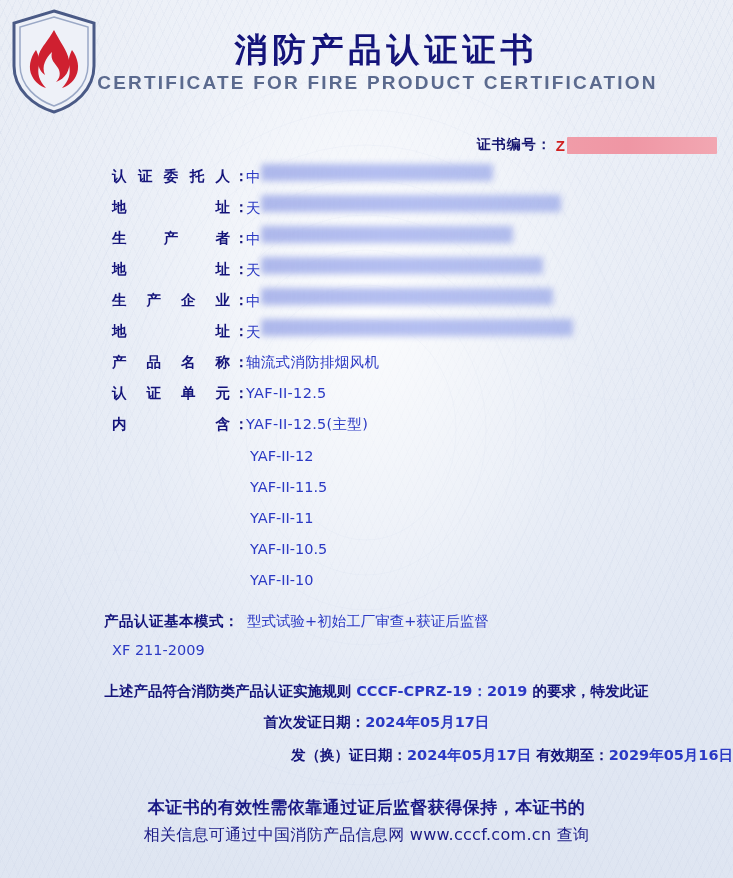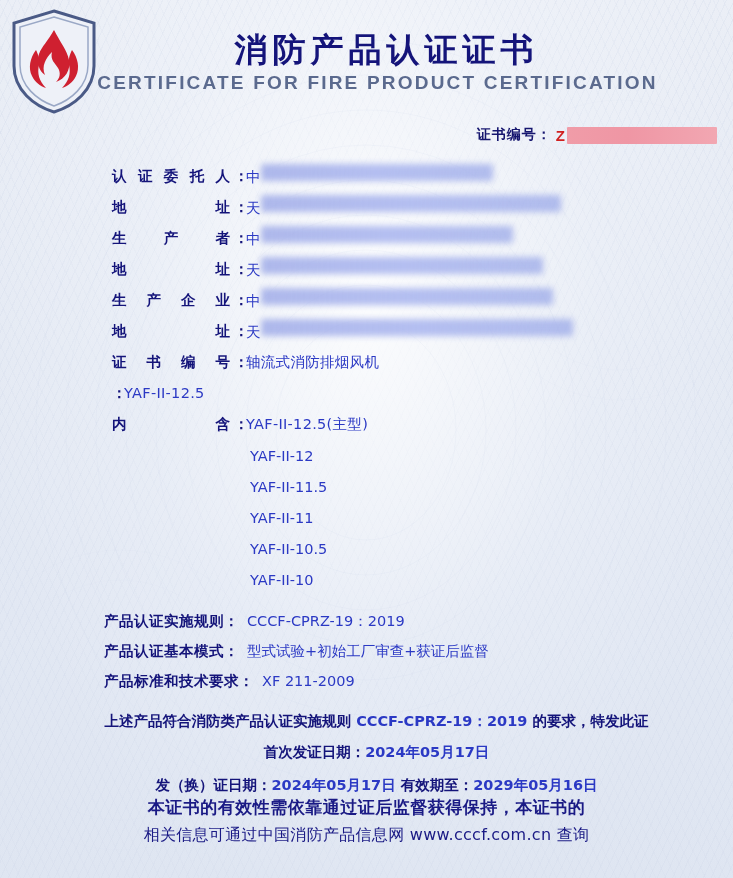--- a/index.html
+++ b/index.html
@@ -61,21 +61,21 @@
     font-size: 19px;
     font-weight: bold;
     letter-spacing: 2.2px;
     color: #5b6a8e;
     padding-left: 40px;
   }
   
   .certno-row {
     position: absolute;
     right: 16px;
-    top: 126px;
+    top: 136px;
     display: flex;
     align-items: center;
     font-size: 14px;
     color: #1b1b8c;
   }
   .certno-label {
     font-weight: bold;
     letter-spacing: 1px;
     color: #16166f;
     font-family: "DejaVu Sans", sans-serif;
@@ -213,21 +213,21 @@
     font-size: 14.5px;
     color: #14147a;
     font-weight: bold;
     margin-top: 12px;
     padding-left: 20px;
   }
   .issue-line .d {
     color: #2b39c4;
   }
   .renew-line {
-    text-align: center;
+    text-align: right;
     font-family: "DejaVu Sans", sans-serif;
     font-size: 14.5px;
     color: #14147a;
     font-weight: bold;
     margin-top: 14px;
     padding-left: 20px;
   }
   .renew-line .d {
     color: #2b39c4;
   }
@@ -346,26 +346,27 @@
 
     <div class="row">
       <span class="label">地址</span>
       <span class="colon">：</span>
       <span class="value">
         <span>天</span><span class="blur-strip" style="width:312px"></span>
       </span>
     </div>
 
     <div class="row">
-      <span class="label">证书编号</span>
+      <span class="label">产品名称</span>
       <span class="colon">：</span>
       <span class="value">轴流式消防排烟风机</span>
     </div>
 
     <div class="row">
+      <span class="label">认证单元</span>
       <span class="colon">：</span>
       <span class="value">YAF-II-12.5</span>
     </div>
 
     <div class="row">
       <span class="label">内含</span>
       <span class="colon">：</span>
       <span class="value">YAF-II-12.5(主型)</span>
     </div>
 
@@ -386,32 +387,27 @@
       <span class="sub-value">YAF-II-10.5</span>
     </div>
     <div class="sub-row">
       <span class="spacer"></span>
       <span class="sub-value">YAF-II-10</span>
     </div>
   </div>
 
   <div class="lower">
 
-    <div class="lrow">
-      <span class="llabel">产品认证实施规则：</span>
-      <span class="lvalue">CCCF-CPRZ-19：2019</span>
-    </div>
 
     <div class="lrow">
       <span class="llabel">产品认证基本模式：</span>
       <span class="lvalue">型式试验+初始工厂审查+获证后监督</span>
     </div>
 
     <div class="lrow">
-      <span class="llabel">产品标准和技术要求：</span>
       <span class="lvalue">XF 211-2009</span>
     </div>
 
     <div class="statement">
       <span>上述产品符合消防类产品认证实施规则</span>
       <span class="em">CCCF-CPRZ-19：2019</span>
       <span>的要求，特发此证</span>
     </div>
 
     <div class="issue-line">

